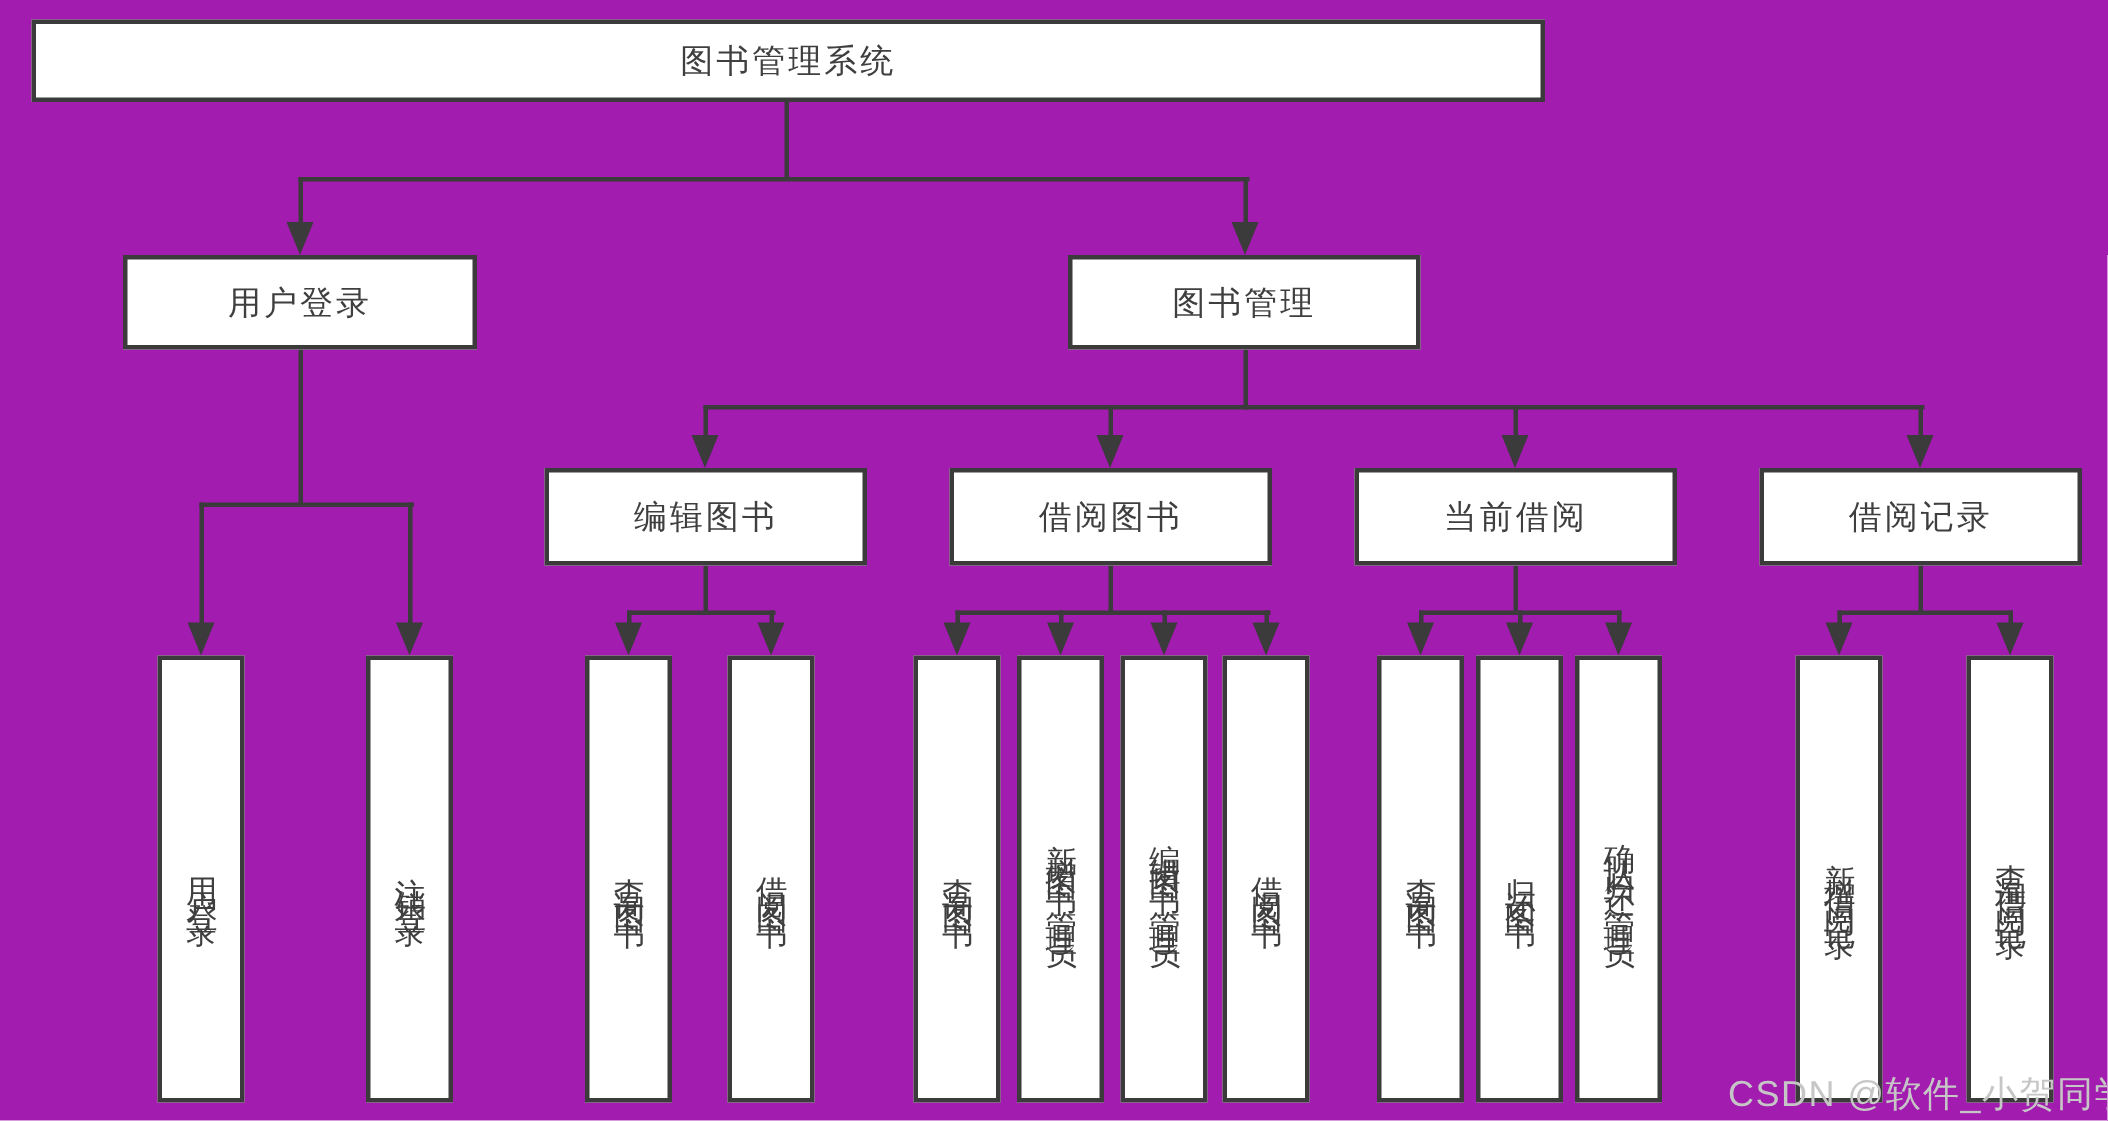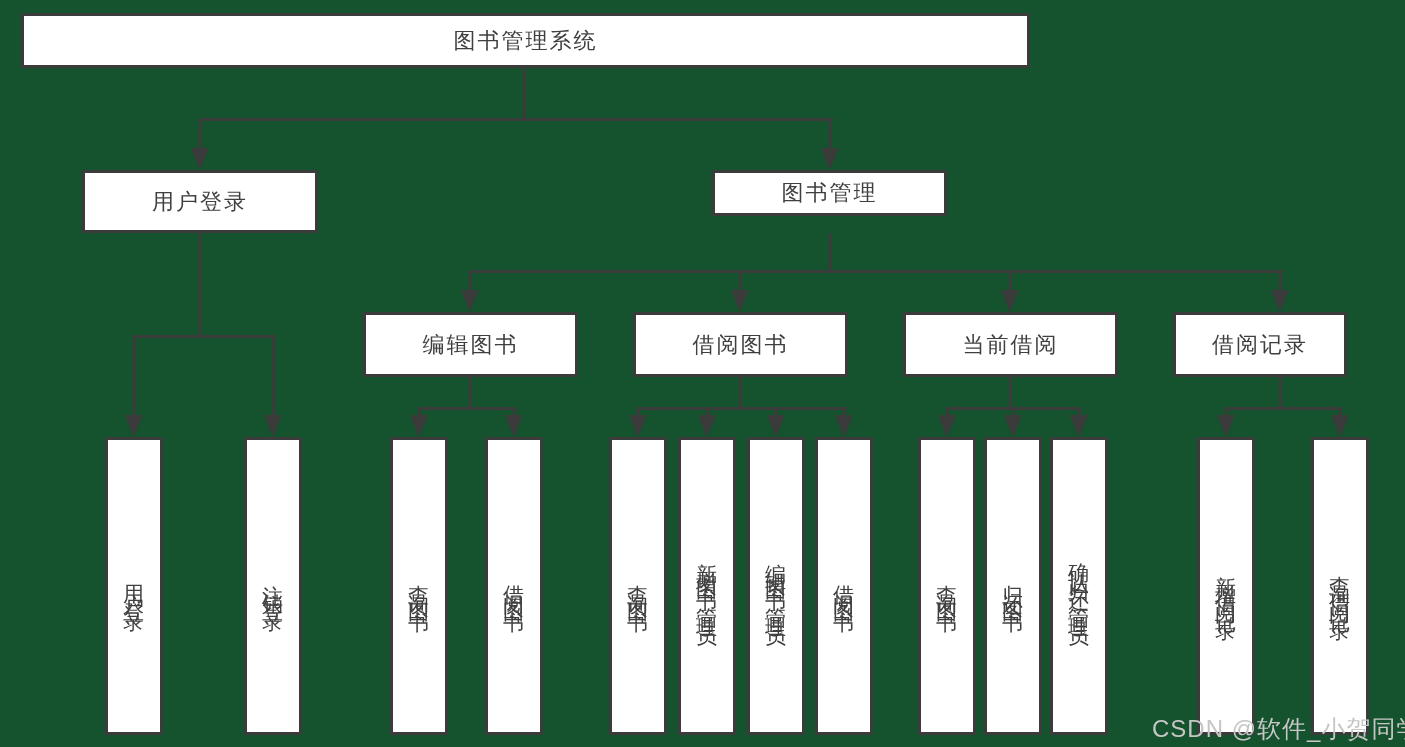--- a/index.html
+++ b/index.html
@@ -1,17 +1,17 @@
 <!DOCTYPE html>
 <html><head>
 <meta charset="utf-8">
 <style>
   html,body{margin:0;padding:0;background:#ffffff;}
   #canvas{
-    position:relative;width:1405px;height:747px;background:#14532d;
+    position:relative;width:1405px;height:747px;background:#a21caf;
     font-family:"Liberation Sans",sans-serif;color:#3f3f3f;overflow:hidden;
   }
   .hbox,.vbox{
     position:absolute;box-sizing:border-box;border:3px solid #3b3b3b;background:#ffffff;
     display:flex;align-items:center;justify-content:center;z-index:2;
   }
   .hbox span{font-size:22px;letter-spacing:2px;white-space:nowrap;}
   .vbox span{
     writing-mode:vertical-rl;text-orientation:mixed;
     font-size:21px;letter-spacing:9px;line-height:1;white-space:nowrap;
@@ -40,21 +40,21 @@
   <div class="v" style="left:523px;top:68px;height:50px;"></div>
   <div class="h" style="left:199px;top:118px;width:634px;"></div>
   <div class="v" style="left:199px;top:118px;height:36px;"></div>
   <div class="ar" style="left:191px;top:148px;"></div>
   <div class="v" style="left:829px;top:118px;height:36px;"></div>
   <div class="ar" style="left:821px;top:148px;"></div>
 
   <div class="hbox" style="left:82px;top:170px;width:236px;height:63px;">
     <span>用户登录</span>
   </div>
-  <div class="hbox" style="left:712px;top:170px;width:235px;height:46px;">
+  <div class="hbox" style="left:712px;top:170px;width:235px;height:63px;">
     <span>图书管理</span>
   </div>
 
   <div class="v" style="left:199px;top:233px;height:105px;"></div>
   <div class="h" style="left:133px;top:335px;width:143px;"></div>
   <div class="v" style="left:133px;top:335px;height:84px;"></div>
   <div class="ar" style="left:125px;top:415px;"></div>
   <div class="v" style="left:272px;top:335px;height:84px;"></div>
   <div class="ar" style="left:264px;top:415px;"></div>
 
@@ -71,21 +71,21 @@
 
   <div class="hbox" style="left:363px;top:312px;width:215px;height:65px;">
     <span>编辑图书</span>
   </div>
   <div class="hbox" style="left:633px;top:312px;width:215px;height:65px;">
     <span>借阅图书</span>
   </div>
   <div class="hbox" style="left:903px;top:312px;width:215px;height:65px;">
     <span>当前借阅</span>
   </div>
-  <div class="hbox" style="left:1173px;top:312px;width:174px;height:65px;">
+  <div class="hbox" style="left:1173px;top:312px;width:215px;height:65px;">
     <span>借阅记录</span>
   </div>
 
   <div class="v" style="left:469px;top:377px;height:33px;"></div>
   <div class="h" style="left:418px;top:407px;width:99px;"></div>
   <div class="v" style="left:418px;top:407px;height:10px;"></div>
   <div class="ar" style="left:410px;top:415px;"></div>
   <div class="v" style="left:513px;top:407px;height:10px;"></div>
   <div class="ar" style="left:505px;top:415px;"></div>
 

